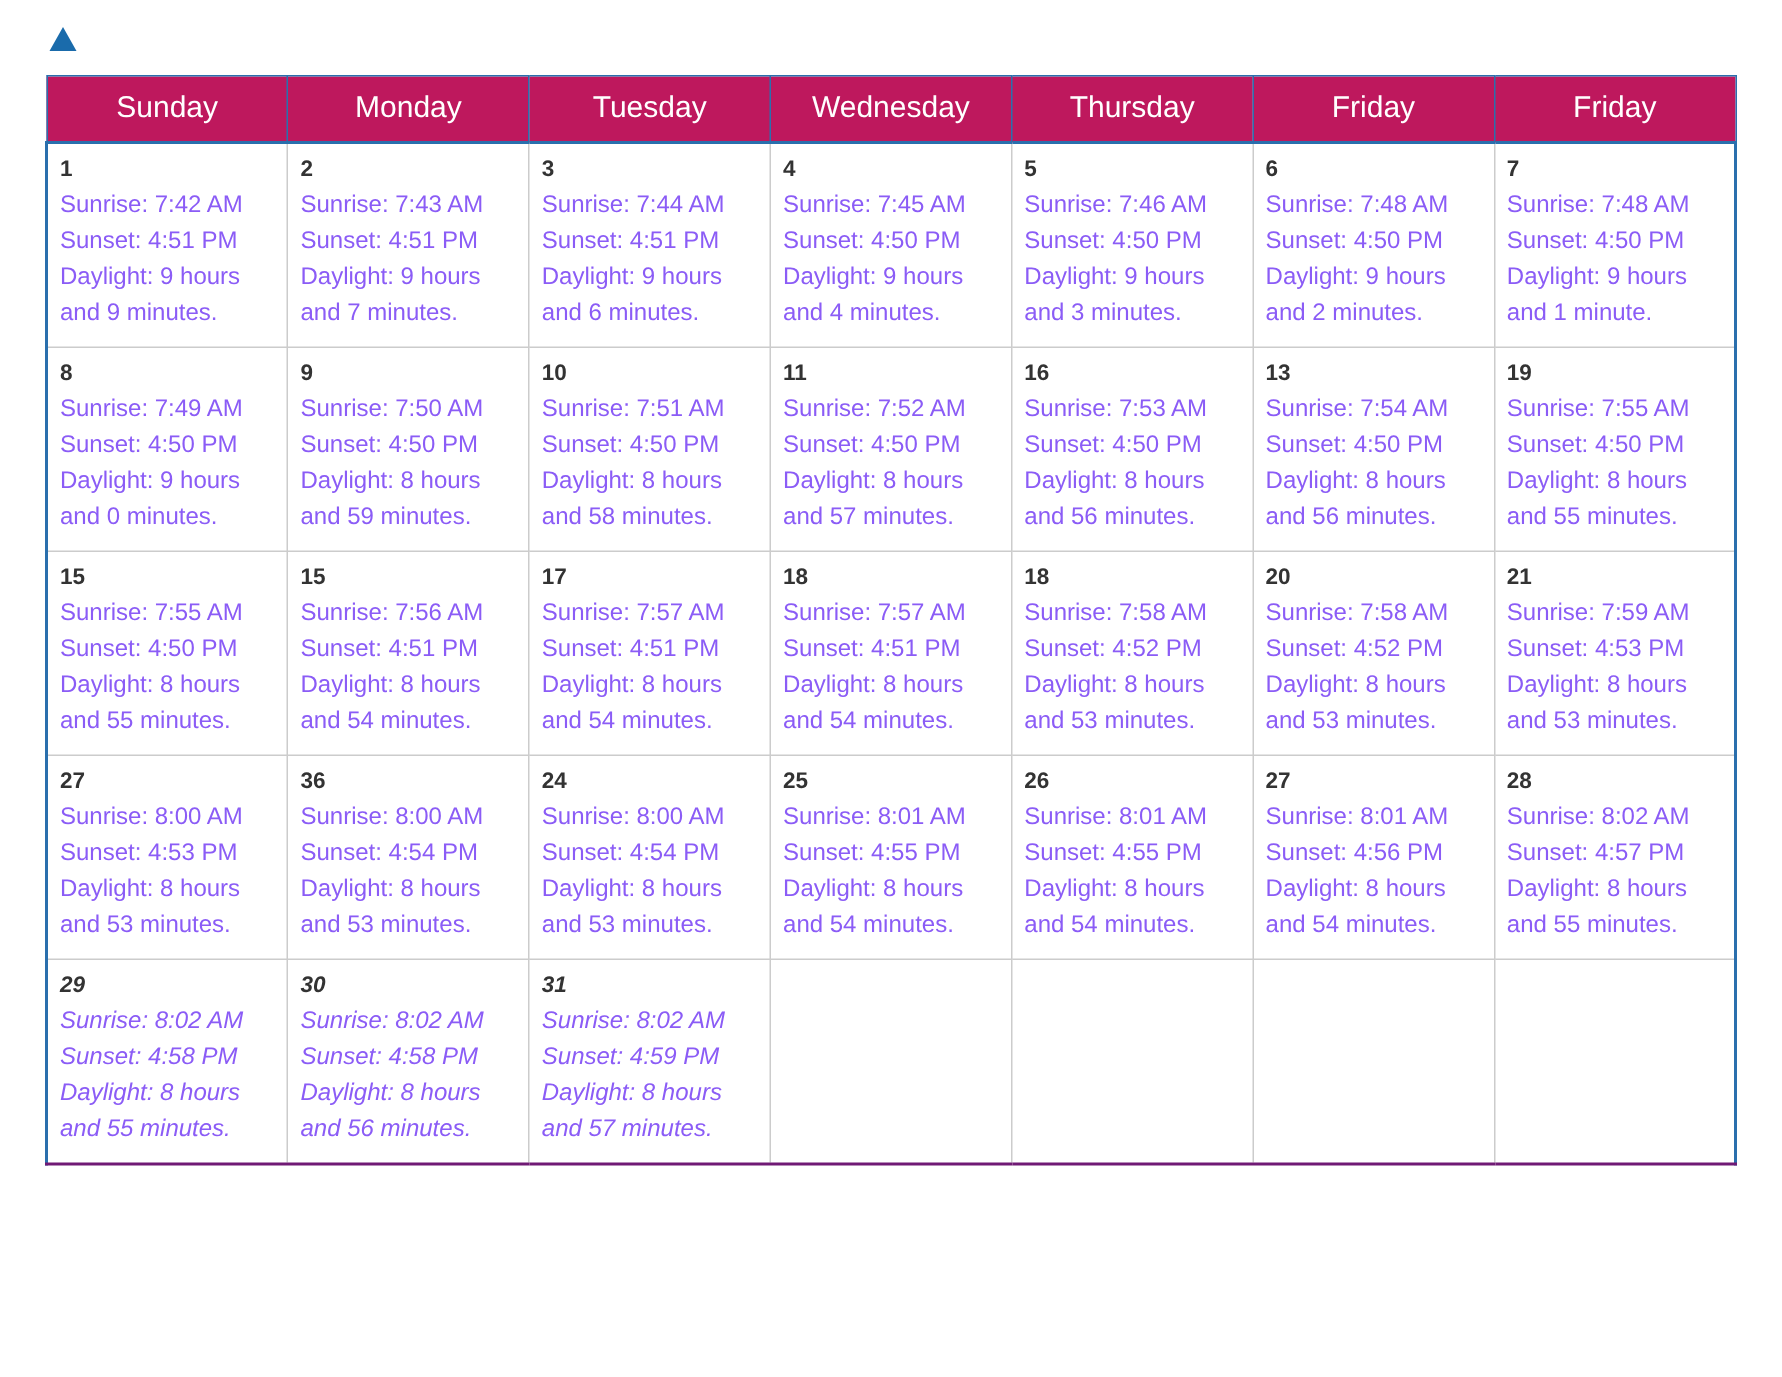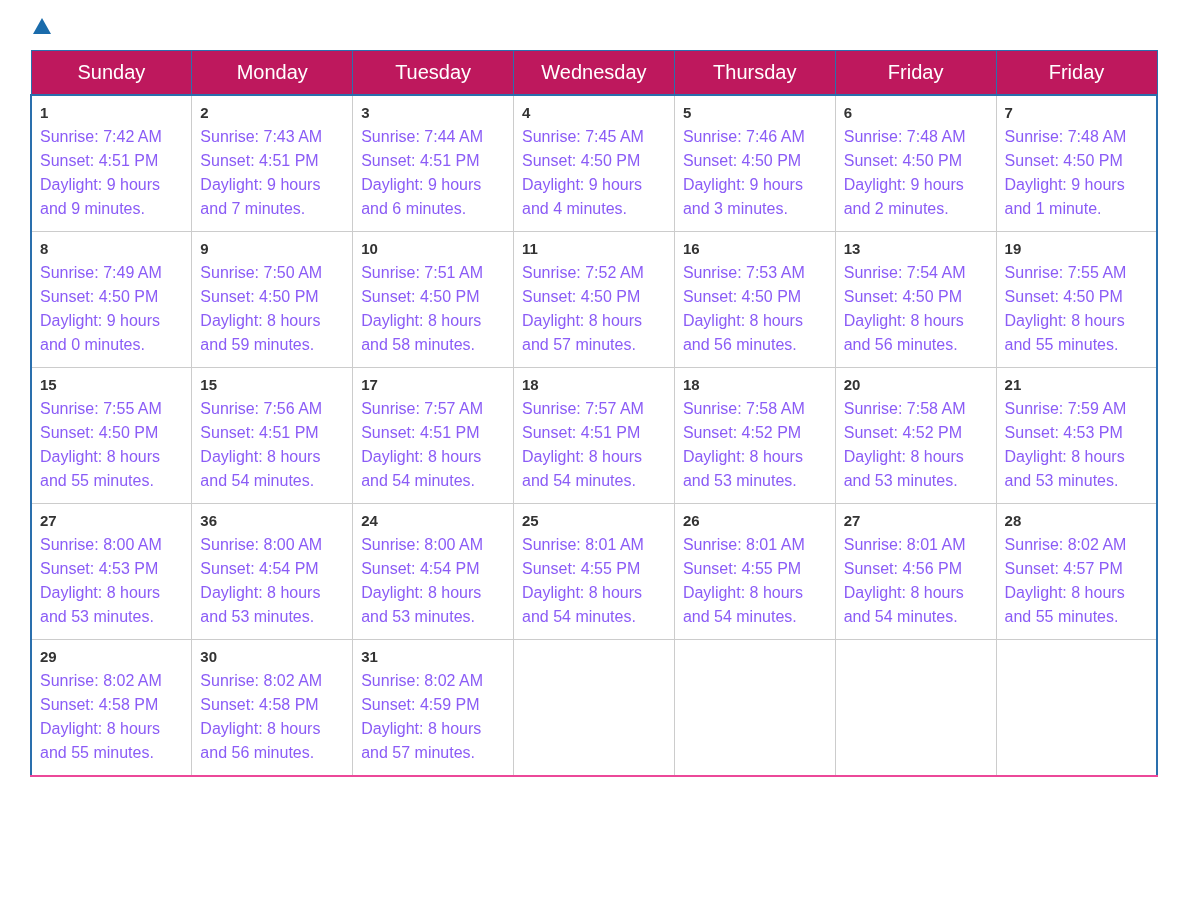--- a/index.html
+++ b/index.html
@@ -55,21 +55,22 @@
     tbody tr td:first-child {
       border-left: 2px solid #2a6fad;
     }
     tbody tr td:last-child {
       border-right: 2px solid #2a6fad;
     }
     tbody tr:first-child td {
       border-top: 2px solid #2a6fad;
     }
     tbody tr:last-child td {
-      border-bottom: 2px solid #ec4899;
+      border-bottom: 2px solid #701a75;
+      font-style: italic;
     }
     .day-num {
       font-size: 15px;
       font-weight: bold;
       display: block;
       margin-bottom: 4px;
     }
     .day-info {
       font-size: 16px;
       line-height: 1.5;

